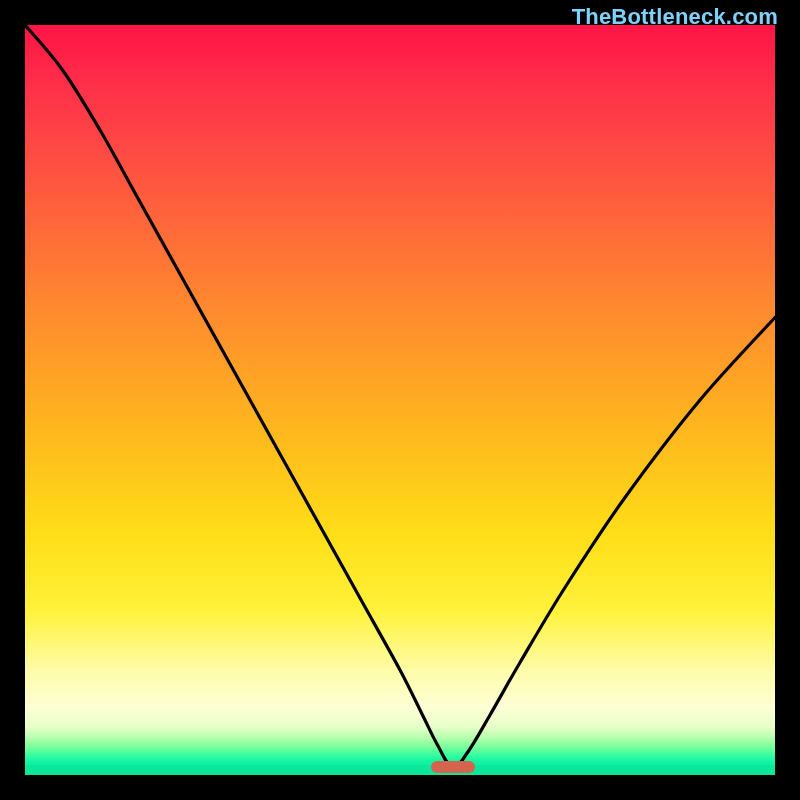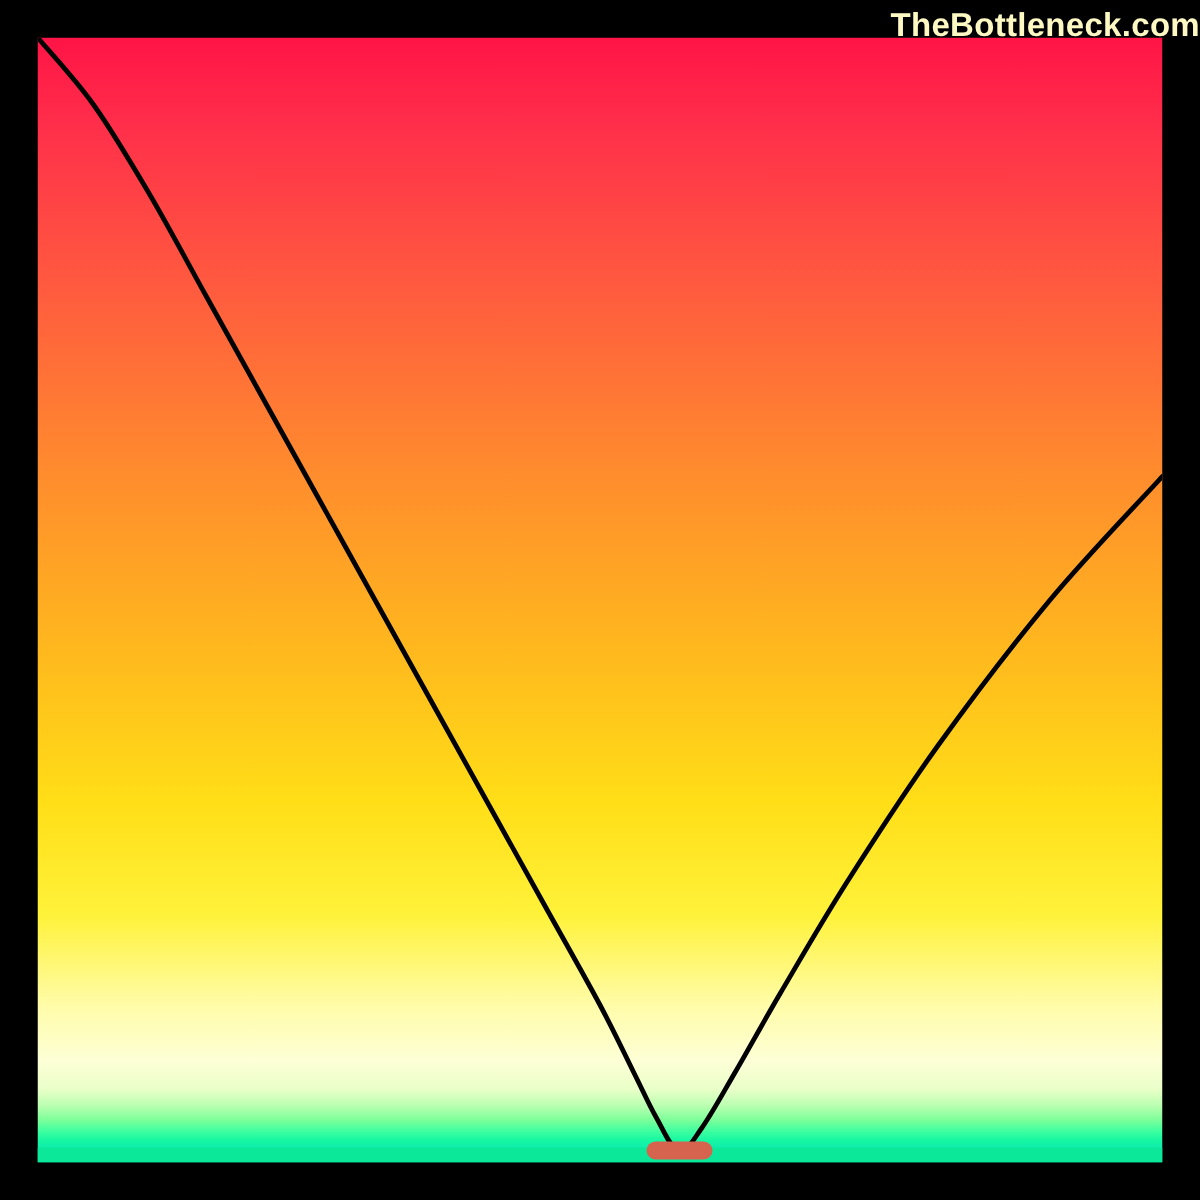--- a/index.html
+++ b/index.html
@@ -13,22 +13,22 @@
   }
   .frame {
     position: relative;
     width: 800px;
     height: 800px;
     background: #000;
   }
   .watermark {
     position: absolute;
     top: 4px;
-    right: 0;
-    color: #fef9c3;
+    right: 22px;
+    color: #7dd3fc;
     font-size: 22px;
     font-weight: 600;
     letter-spacing: 0.2px;
     user-select: none;
   }
   .plot-area {
     position: absolute;
     left: 25px;
     top: 25px;
     width: 750px;

